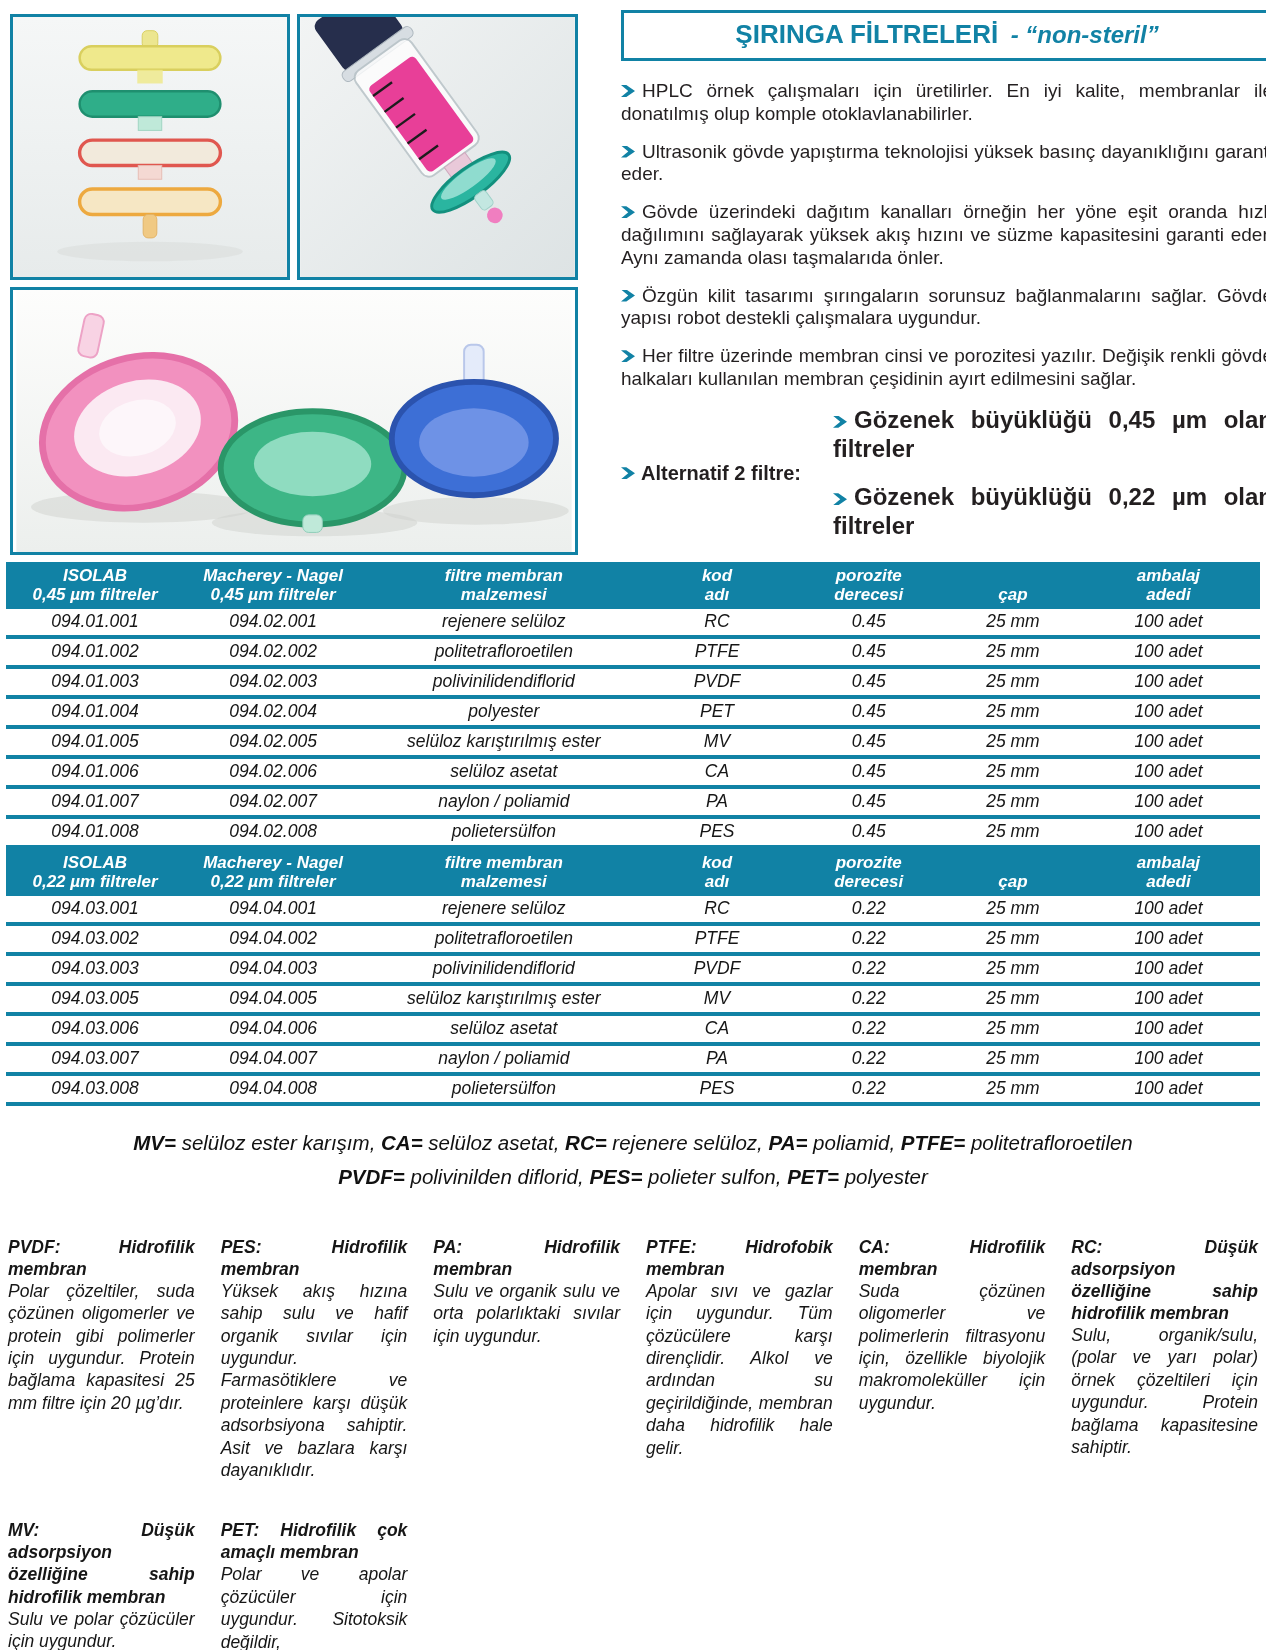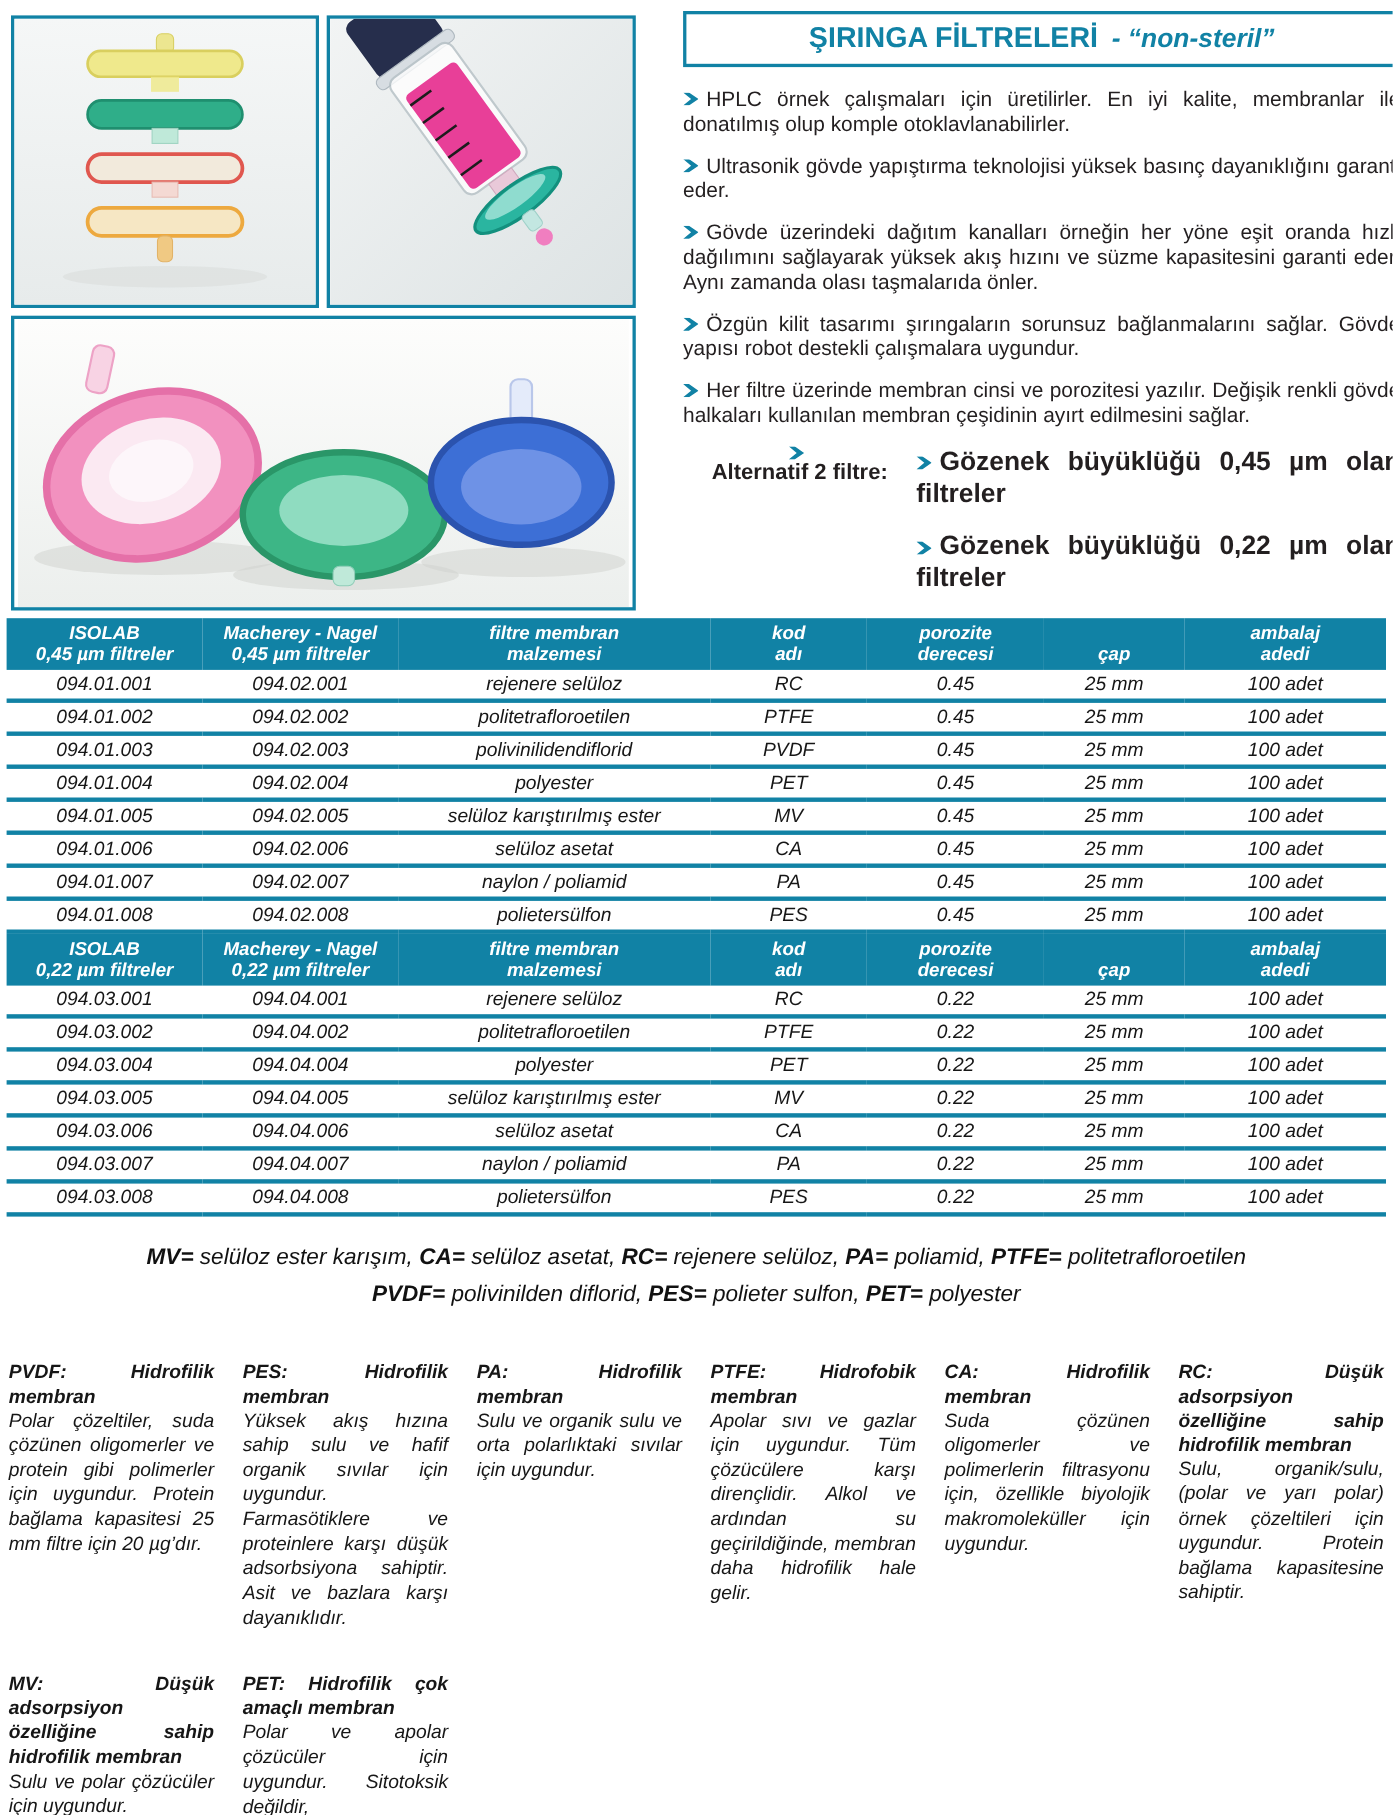--- a/index.html
+++ b/index.html
@@ -16,21 +16,21 @@
   .img-box2{left:297px;top:14px;width:281px;height:266px;}
   .img-box3{left:10px;top:287px;width:568px;height:268px;}
   .right-col{position:absolute;left:621px;top:10px;width:652px;}
   .title-box{border:3px solid var(--teal);box-sizing:border-box;text-align:center;padding:6px 0 8px;margin-bottom:19px;}
   .title-main{color:var(--teal);font-weight:bold;font-size:26px;}
   .title-suffix{color:var(--teal);font-weight:bold;font-style:italic;font-size:24px;margin-left:8px;}
   .bullet{font-size:19px;line-height:1.2;text-align:justify;margin:0 0 15px;}
   .arrow{display:inline-block;width:14px;height:12px;background:var(--teal);
     clip-path:polygon(0 0,38% 0,100% 50%,38% 100%,0 100%,52% 50%);margin-right:7px;}
   .alt-row{display:flex;margin-top:4px;}
-  .alt-label{width:212px;display:flex;align-items:center;font-weight:bold;font-size:20px;flex-direction:column;}
+  .alt-label{width:212px;display:flex;align-items:center;font-weight:bold;font-size:20px;}
   .alt-label .arrow{margin-right:6px;}
   .alt-options{flex:1;}
   .alt-options .bullet{font-weight:bold;margin-bottom:20px;font-size:24px;}
   .alt-options .bullet:last-child{margin-bottom:0;}
   
   table.filters{width:1254px;margin:0 auto;border-collapse:collapse;table-layout:fixed;}
   table.filters thead th{background:var(--teal);color:#fff;font-style:italic;font-weight:bold;
     font-size:17px;line-height:1.12;padding:4px 2px 5px;vertical-align:bottom;}
   table.filters td{font-style:italic;font-size:17.5px;text-align:center;padding:2px 2px 3px;
     border-bottom:4px solid var(--teal);color:#161616;}
@@ -331,24 +331,24 @@
       <tr>
         <td>094.03.002</td>
         <td>094.04.002</td>
         <td>politetrafloroetilen</td>
         <td>PTFE</td>
         <td>0.22</td>
         <td>25 mm</td>
         <td>100 adet</td>
       </tr>
       <tr>
-        <td>094.03.004</td>
-        <td>094.04.004</td>
-        <td>polyester</td>
-        <td>PET</td>
+        <td>094.03.003</td>
+        <td>094.04.003</td>
+        <td>polivinilidendiflorid</td>
+        <td>PVDF</td>
         <td>0.22</td>
         <td>25 mm</td>
         <td>100 adet</td>
       </tr>
       <tr>
         <td>094.03.005</td>
         <td>094.04.005</td>
         <td>selüloz karıştırılmış ester</td>
         <td>MV</td>
         <td>0.22</td>

